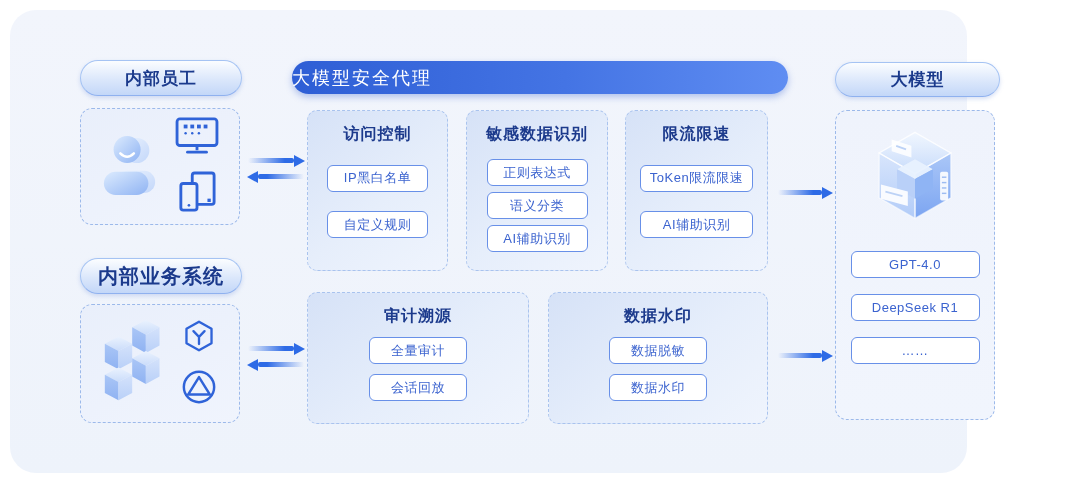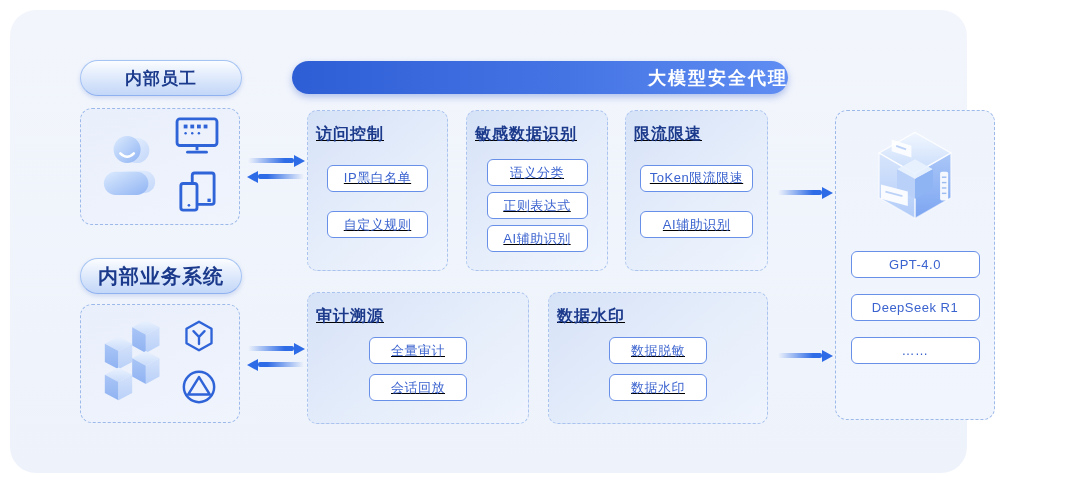--- a/index.html
+++ b/index.html
@@ -17,38 +17,37 @@
   .pill{
     display:flex;align-items:center;justify-content:center;
     background:linear-gradient(180deg,#fbfdff 0%,#dbe7fb 55%,#c3d7f8 100%);
     border:1px solid #a5c3f3;border-bottom-color:#8fb1ef;
     border-radius:18px;
     box-shadow:0 2px 4px rgba(110,145,220,.28);
     color:#1b3a8c;font-weight:700;font-size:17px;letter-spacing:1px;
   }
   
   .banner{
-    display:flex;align-items:center;justify-content:flex-end;
+    display:flex;align-items:center;justify-content:flex-start;
     background:linear-gradient(90deg,#2e5ed5 0%,#4474e4 55%,#5f8df2 100%);
-    border-radius:17px;color:#ffffff;font-weight:700;font-size:18px;letter-spacing:2px;
+    border-radius:17px;color:#ffffff;font-weight:400;font-size:18px;letter-spacing:2px;
     box-shadow:0 3px 7px rgba(52,94,205,.35);
   }
   
   .dbox{
     border:1.6px dashed #9cb9ea;border-radius:12px;
     background:linear-gradient(155deg,#e9effb 0%,#f0f4fd 100%);
     box-sizing:border-box;
   }
   
   .card{
     border:1.6px dashed #a9c3ee;border-radius:10px;
     background:linear-gradient(140deg,#d6e2f7 0%,#e6eefb 55%,#eff4fd 100%);
-    box-sizing:border-box;display:flex;flex-direction:column;
+    box-sizing:border-box;display:flex;flex-direction:column;align-items:center;
     padding:13px 8px 12px 8px;
-    text-decoration:underline;
   }
   .card-title{color:#1c3a8c;font-weight:700;font-size:16px;letter-spacing:1px;}
   .card-items{display:flex;flex-direction:column;align-items:center;flex:1;justify-content:space-evenly;width:100%;}
   .chip{
     background:#ffffff;border:1.5px solid #6890e8;border-radius:6px;
     color:#3b63cf;font-size:13px;letter-spacing:.5px;
     height:27px;display:flex;align-items:center;justify-content:center;
     box-sizing:border-box;
   }
   .w101{width:101px}.w113{width:113px}.w98{width:98px}.w129{width:129px}
@@ -195,22 +194,22 @@
     <div class="card-title">访问控制</div>
     <div class="card-items">
       <div class="chip w101">IP黑白名单</div>
       <div class="chip w101">自定义规则</div>
     </div>
   </div>
 
   <div class="card abs" style="left:456px;top:100px;width:142px;height:161px;gap:8px;">
     <div class="card-title">敏感数据识别</div>
     <div class="card-items">
+      <div class="chip w101">正则表达式</div>
       <div class="chip w101">语义分类</div>
-      <div class="chip w101">正则表达式</div>
       <div class="chip w101">AI辅助识别</div>
     </div>
   </div>
 
   <div class="card abs" style="left:615px;top:100px;width:143px;height:161px;">
     <div class="card-title">限流限速</div>
     <div class="card-items">
       <div class="chip w113">ToKen限流限速</div>
       <div class="chip w113">AI辅助识别</div>
     </div>
@@ -225,20 +224,23 @@
   </div>
 
   <div class="card abs" style="left:538px;top:282px;width:220px;height:132px;">
     <div class="card-title">数据水印</div>
     <div class="card-items">
       <div class="chip w98">数据脱敏</div>
       <div class="chip w98">数据水印</div>
     </div>
   </div>
 
+  <div class="pill abs" style="left:825px;top:52px;width:163px;height:33px;">
+    <span>大模型</span>
+  </div>
 
   <div class="dbox abs" style="left:825px;top:100px;width:160px;height:310px;background:linear-gradient(180deg,#eff3fc,#f1f5fd);">
     <div class="models-inner">
       <span>
         <svg width="96" height="104" viewBox="0 0 104 116">
           <defs>
             <linearGradient id="gTop" x1="0" y1="0" x2="0" y2="1">
               <stop offset="0" stop-color="#f1f7ff" stop-opacity=".95"></stop>
                 <stop offset="1" stop-color="#c2d8fa"></stop>
             </linearGradient>

